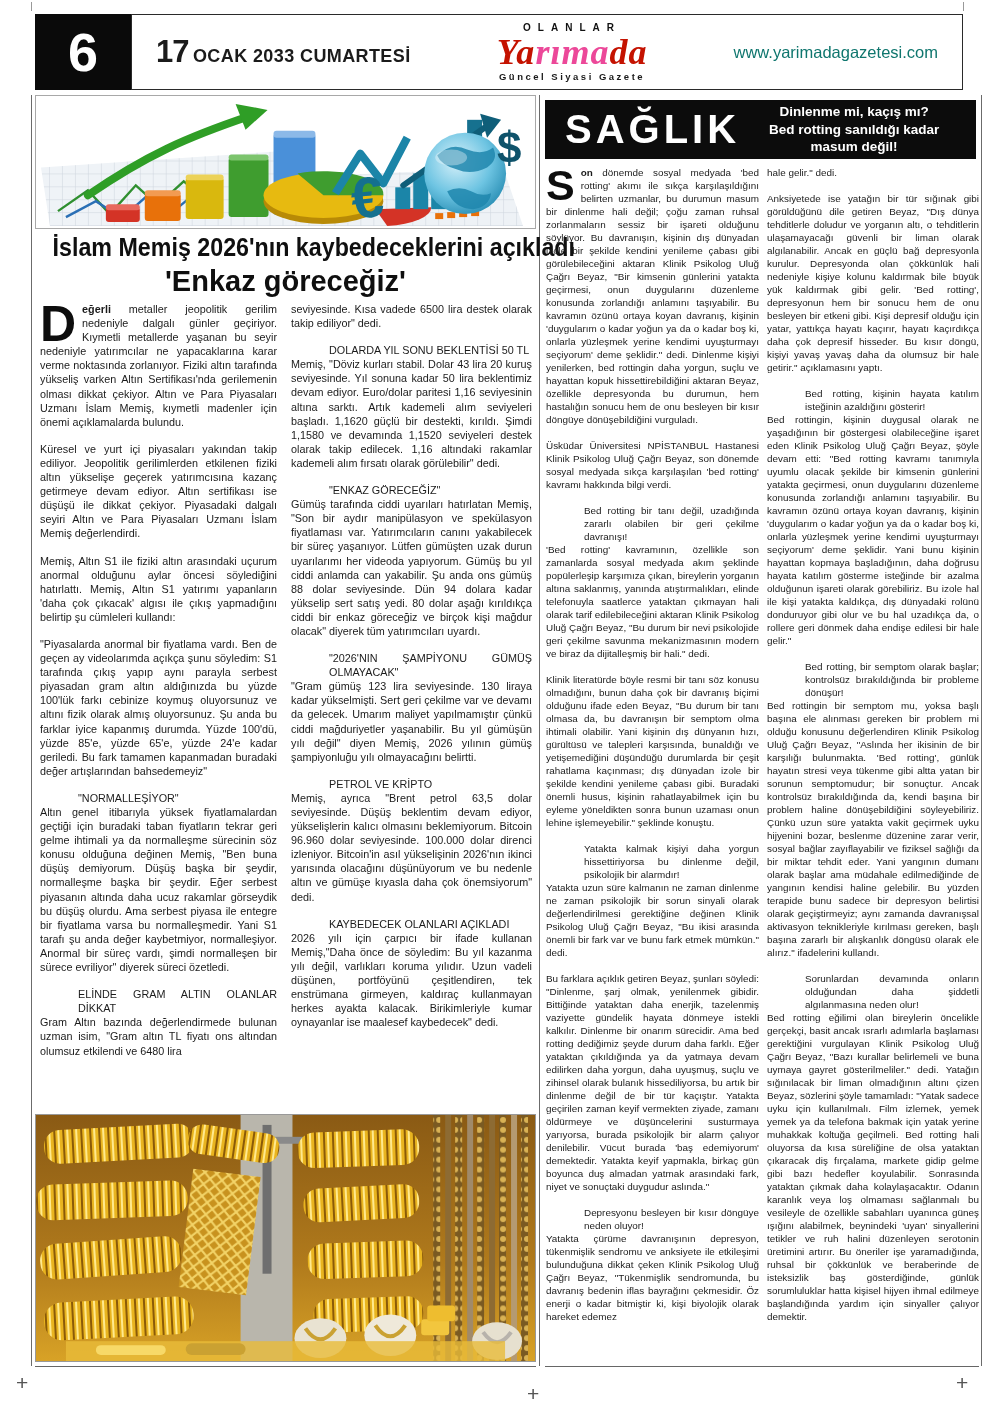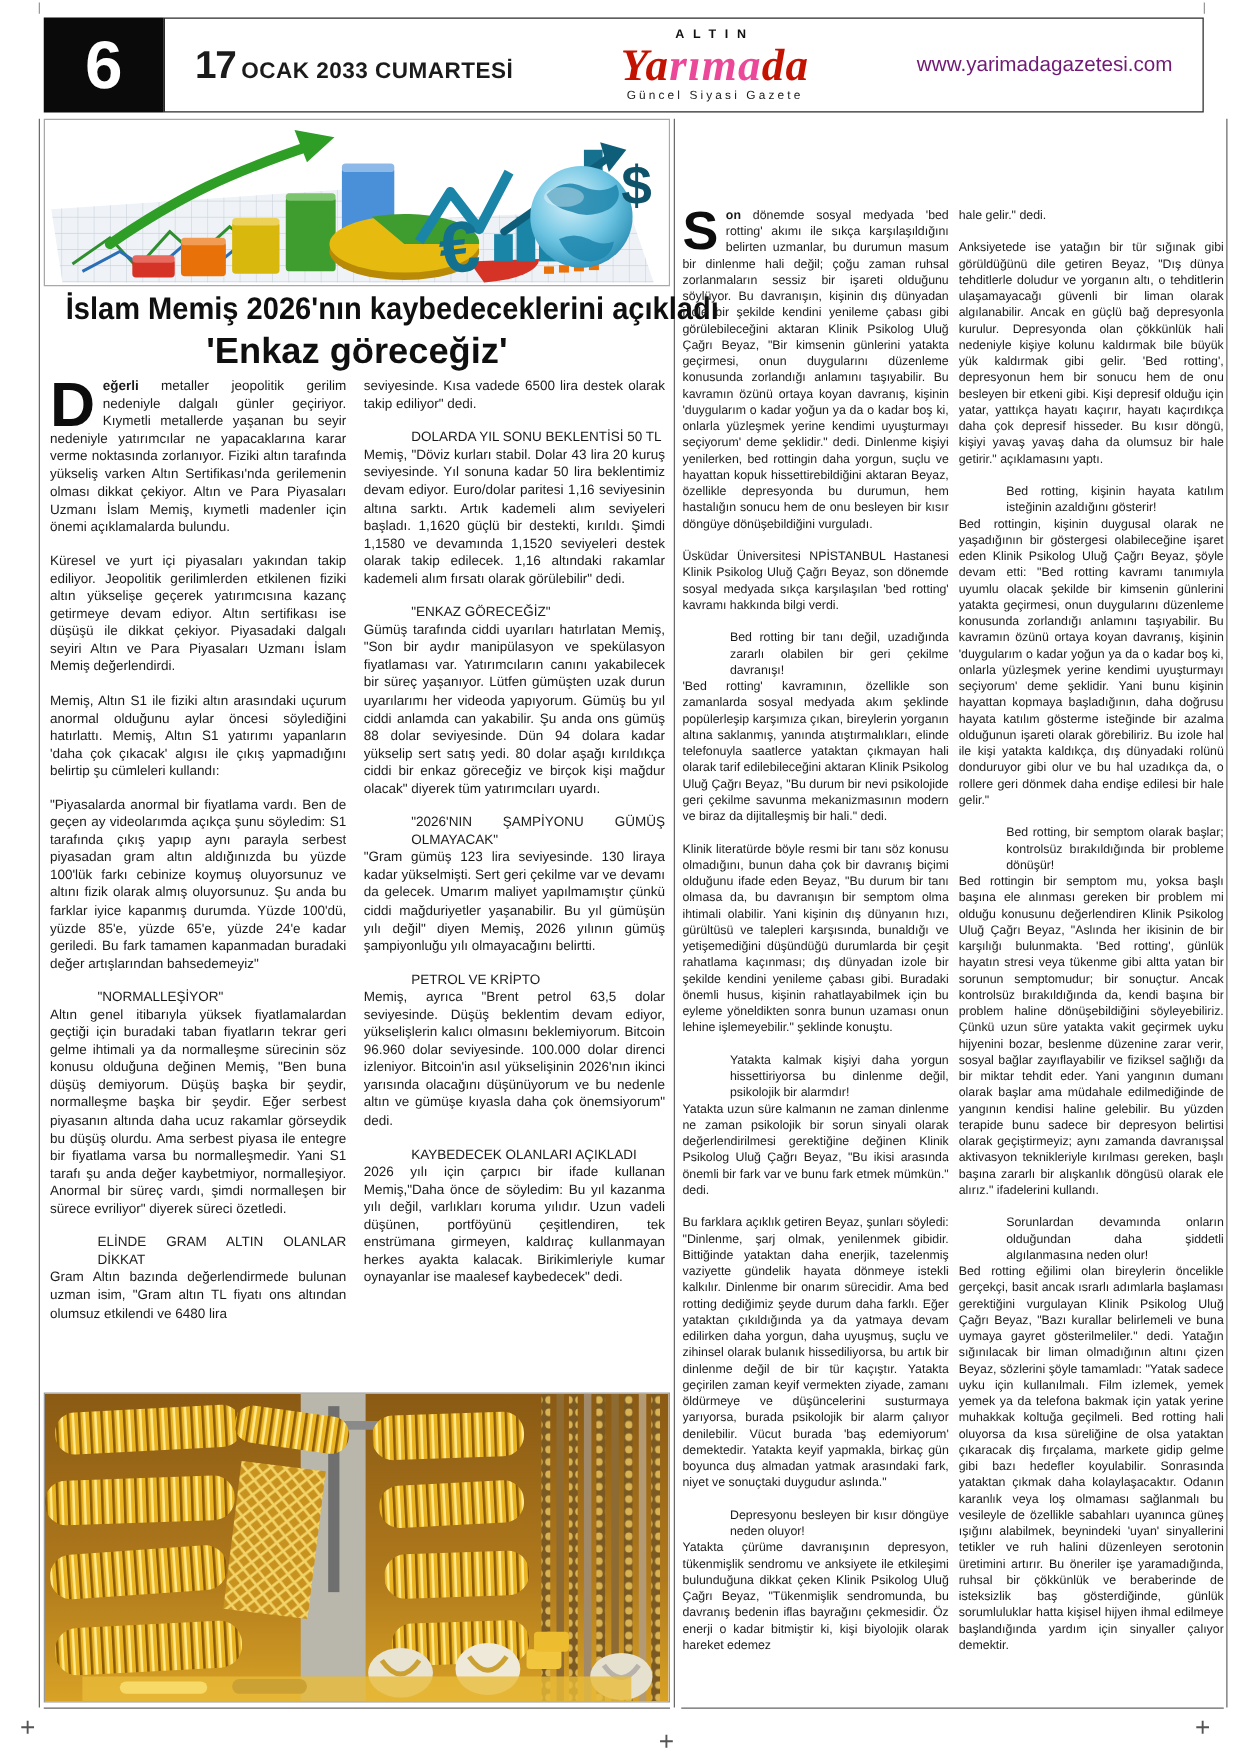--- a/index.html
+++ b/index.html
@@ -12,22 +12,22 @@
   .masthead{left:131px;top:14px;width:832px;height:76px;border:1.5px solid #2a2a2a;box-sizing:border-box;
             display:flex;align-items:center;justify-content:space-between;padding:0 24px;}
   .date-block{white-space:nowrap;font-weight:bold;}
   .date-day{font-size:31px;letter-spacing:-1px;}
   .date-rest{font-size:18px;letter-spacing:.4px;}
   .logo{ text-align:center;line-height:1;}
   .logo-top{font-size:10px;font-weight:bold;letter-spacing:7px;color:#111;margin-bottom:1px;}
   .logo-main{font-family:"Liberation Serif",serif;font-style:italic;font-weight:bold;font-size:36px;letter-spacing:1px;}
   .logo-main .lr{color:#c41200;}
   .logo-main .lk{color:#ec4899;}
-  .logo-sub{font-size:9.5px;font-weight:normal;letter-spacing:2.5px;color:#1a1a1a;margin-top:2px;}
-  .site{font-size:16.5px;color:#701a75;}
+  .logo-sub{font-size:9.5px;font-weight:bold;letter-spacing:2.5px;color:#1a1a1a;margin-top:2px;}
+  .site{font-size:16.5px;color:#0f766e;}
   
   .vr{width:1px;background:#6b6b6b;top:95px;height:1271px;}
   .hrb{height:1px;background:#666;top:1366px;}
   .cm{color:#555;font-size:21px;font-weight:300;line-height:1;}
   .tick{width:1px;height:9px;background:#999;top:2px;}
   
   .finance-box{left:35px;top:95px;width:501px;height:134px;border:1px solid #a8a8a8;box-sizing:border-box;overflow:hidden;background:#fff;}
   .article-title{left:35px;top:233px;width:501px;text-align:center;color:#0f0f0f;}
   .t1{font-size:25px;font-weight:bold;white-space:nowrap;transform:scaleX(.93);transform-origin:center;}
   .t2{font-size:29px;font-weight:bold;margin-top:3px;}
@@ -63,21 +63,21 @@
 
   <div class="abs pagenum">
     <span>6</span>
   </div>
   <div class="abs masthead">
     <div class="date-block">
       <span class="date-day">17</span>
       <span class="date-rest">OCAK 2033 CUMARTESİ</span>
     </div>
     <div class="logo">
-      <div class="logo-top">ALTIN</div>
+      <div class="logo-top">OLANLAR</div>
       <div class="logo-main"><span class="lr">Ya</span><span class="lk">rıma</span><span class="lr">da</span></div>
       <div class="logo-sub">Güncel Siyasi Gazete</div>
     </div>
     <div class="site">www.yarimadagazetesi.com</div>
   </div>
 
   <div class="abs vr" style="left:31px;"></div>
   <div class="abs vr" style="left:539px;"></div>
   <div class="abs vr" style="left:981px;"></div>
   <div class="abs hrb" style="left:35px;width:501px;"></div>
@@ -232,20 +232,28 @@
         <path d="M448 219 q14 20 28 0" fill="none" stroke="#b7b2ab" stroke-width="4"></path>
         <rect x="386" y="206" width="28" height="16" rx="3" fill="#f2c63e"></rect>
         <rect x="392" y="192" width="28" height="16" rx="3" fill="#eebd2f"></rect>
         <rect x="30" y="228" width="440" height="20" fill="#e9bc3a" opacity=".8"></rect>
         <rect x="60" y="232" width="70" height="10" rx="5" fill="#f7d968"></rect>
         <rect x="150" y="230" width="60" height="12" rx="6" fill="#caa132"></rect>
       </g>
     </svg>
   </div>
 
+  <div class="abs health-header">
+    <div class="health-title">SAĞLIK</div>
+    <div class="health-headline">
+      <div>Dinlenme mi, kaçış mı?</div>
+      <div>Bed rotting sanıldığı kadar</div>
+      <div>masum değil!</div>
+    </div>
+  </div>
 
   <div id="hcol1" class="abs newscol health-col">
       <p class="para p"><span class="dropcap">S</span><b>on</b> dönemde sosyal medyada 'bed rotting' akımı ile sıkça karşılaşıldığını belirten uzmanlar, bu durumun masum bir dinlenme hali değil; çoğu zaman ruhsal zorlanmaların sessiz bir işareti olduğunu söylüyor. Bu davranışın, kişinin dış dünyadan izole bir şekilde kendini yenileme çabası gibi görülebileceğini aktaran Klinik Psikolog Uluğ Çağrı Beyaz, "Bir kimsenin günlerini yatakta geçirmesi, onun duygularını düzenleme konusunda zorlandığı anlamını taşıyabilir. Bu kavramın özünü ortaya koyan davranış, kişinin 'duygularım o kadar yoğun ya da o kadar boş ki, onlarla yüzleşmek yerine kendimi uyuşturmayı seçiyorum' deme şeklidir." dedi. Dinlenme kişiyi yenilerken, bed rottingin daha yorgun, suçlu ve hayattan kopuk hissettirebildiğini aktaran Beyaz, özellikle depresyonda bu durumun, hem hastalığın sonucu hem de onu besleyen bir kısır döngüye dönüşebildiğini vurguladı.</p>
       <p class="para p">Üsküdar Üniversitesi NPİSTANBUL Hastanesi Klinik Psikolog Uluğ Çağrı Beyaz, son dönemde sosyal medyada sıkça karşılaşılan 'bed rotting' kavramı hakkında bilgi verdi.</p>
       <p class="para sh">Bed rotting bir tanı değil, uzadığında zararlı olabilen bir geri çekilme davranışı!</p>
       <p class="para p">'Bed rotting' kavramının, özellikle son zamanlarda sosyal medyada akım şeklinde popülerleşip karşımıza çıkan, bireylerin yorganın altına saklanmış, yanında atıştırmalıkları, elinde telefonuyla saatlerce yataktan çıkmayan hali olarak tarif edilebileceğini aktaran Klinik Psikolog Uluğ Çağrı Beyaz, "Bu durum bir nevi psikolojide geri çekilme savunma mekanizmasının modern ve biraz da dijitalleşmiş bir hali." dedi.</p>
       <p class="para p">Klinik literatürde böyle resmi bir tanı söz konusu olmadığını, bunun daha çok bir davranış biçimi olduğunu ifade eden Beyaz, "Bu durum bir tanı olmasa da, bu davranışın bir semptom olma ihtimali olabilir. Yani kişinin dış dünyanın hızı, gürültüsü ve talepleri karşısında, bunaldığı ve yetişemediğini düşündüğü durumlarda bir çeşit rahatlama kaçınması; dış dünyadan izole bir şekilde kendini yenileme çabası gibi. Buradaki önemli husus, kişinin rahatlayabilmek için bu eyleme yöneldikten sonra bunun uzaması onun lehine işlemeyebilir." şeklinde konuştu.</p>
       <p class="para sh">Yatakta kalmak kişiyi daha yorgun hissettiriyorsa bu dinlenme değil, psikolojik bir alarmdır!</p>
       <p class="para p">Yatakta uzun süre kalmanın ne zaman dinlenme ne zaman psikolojik bir sorun sinyali olarak değerlendirilmesi gerektiğine değinen Klinik Psikolog Uluğ Çağrı Beyaz, "Bu ikisi arasında önemli bir fark var ve bunu fark etmek mümkün." dedi.</p>
       <p class="para p">Bu farklara açıklık getiren Beyaz, şunları söyledi: "Dinlenme, şarj olmak, yenilenmek gibidir. Bittiğinde yataktan daha enerjik, tazelenmiş vaziyette gündelik hayata dönmeye istekli kalkılır. Dinlenme bir onarım sürecidir. Ama bed rotting dediğimiz şeyde durum daha farklı. Eğer yataktan çıkıldığında ya da yatmaya devam edilirken daha yorgun, daha uyuşmuş, suçlu ve zihinsel olarak bulanık hissediliyorsa, bu artık bir dinlenme değil de bir tür kaçıştır. Yatakta geçirilen zaman keyif vermekten ziyade, zamanı öldürmeye ve düşüncelerini susturmaya yarıyorsa, burada psikolojik bir alarm çalıyor denilebilir. Vücut burada 'baş edemiyorum' demektedir. Yatakta keyif yapmakla, birkaç gün boyunca duş almadan yatmak arasındaki fark, niyet ve sonuçtaki duygudur aslında."</p>

